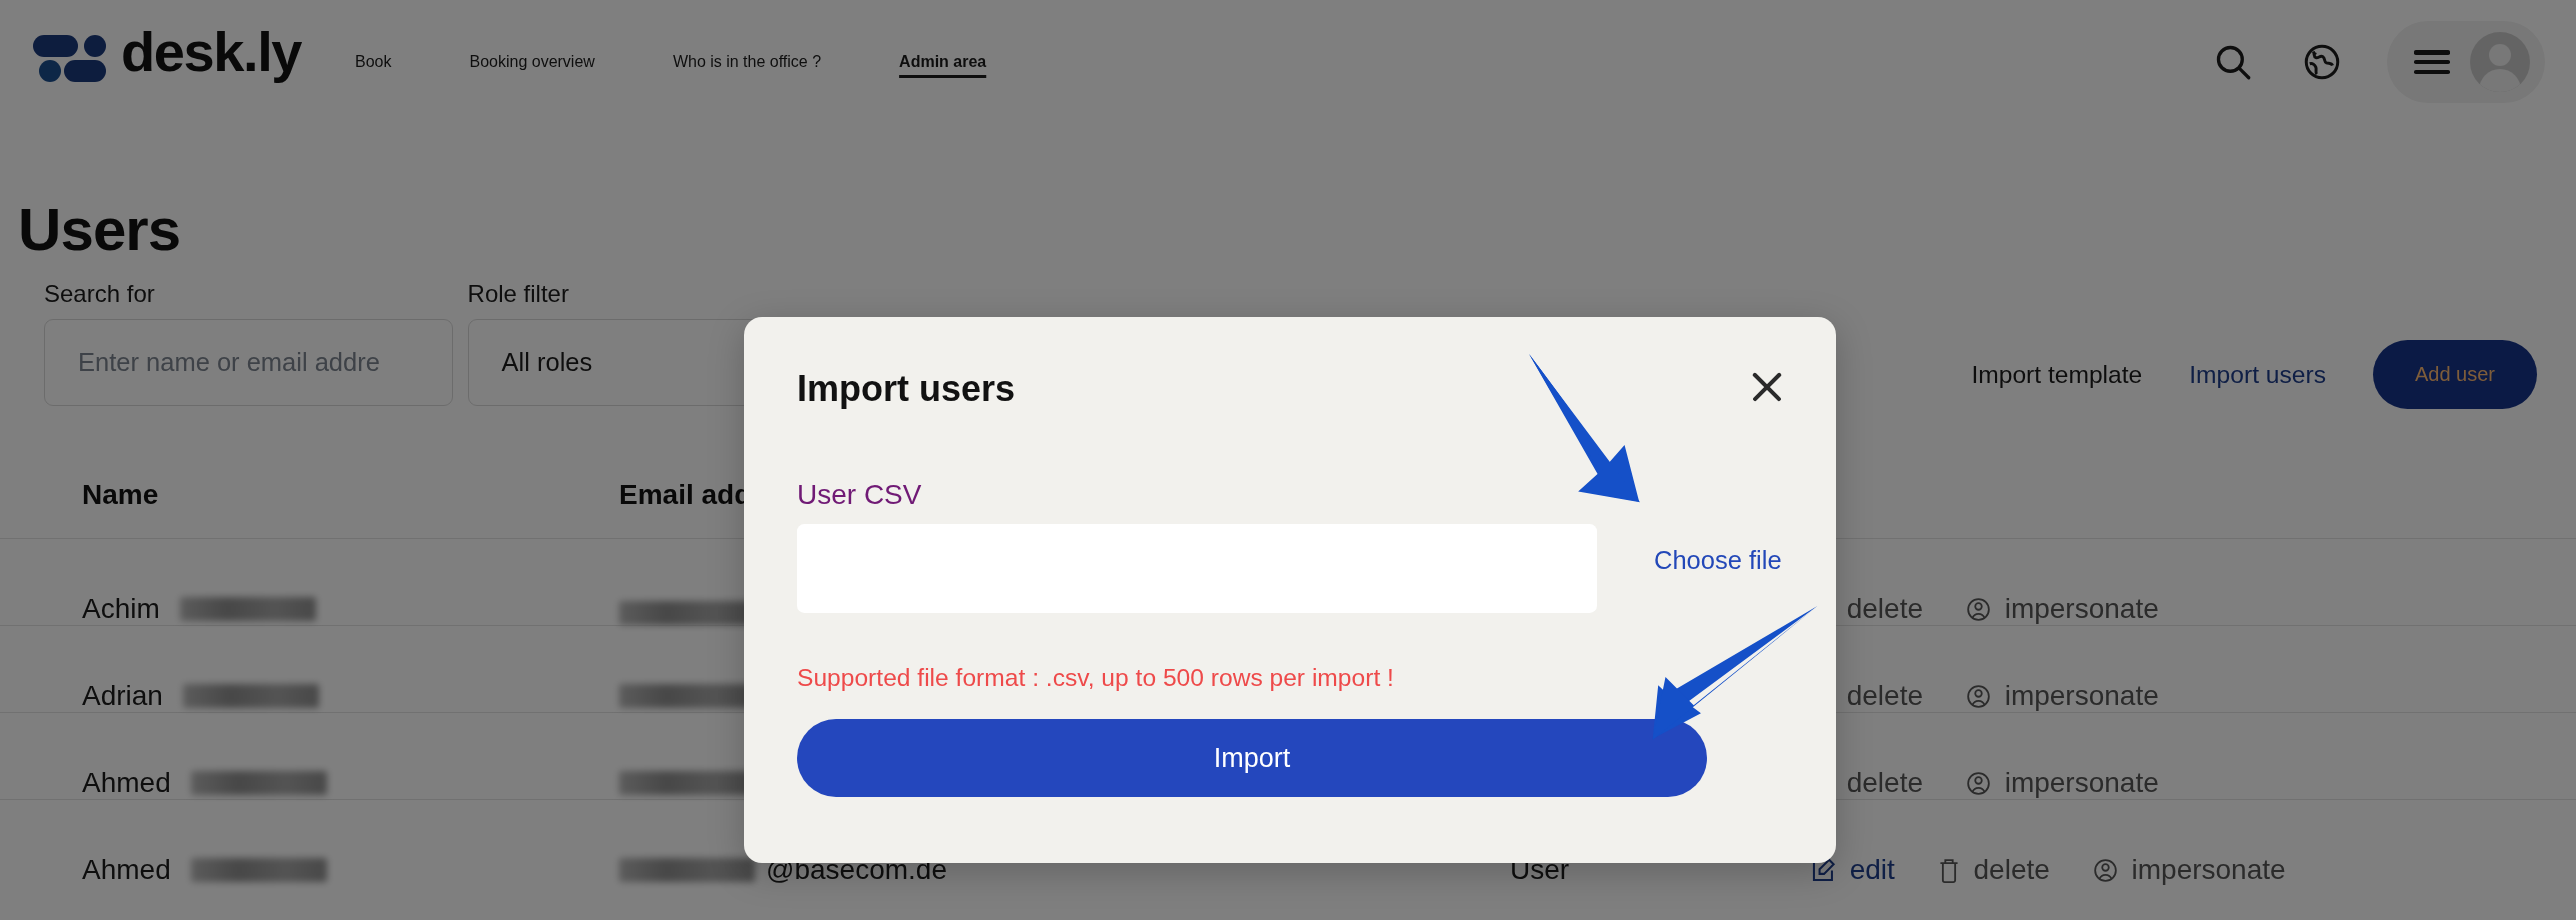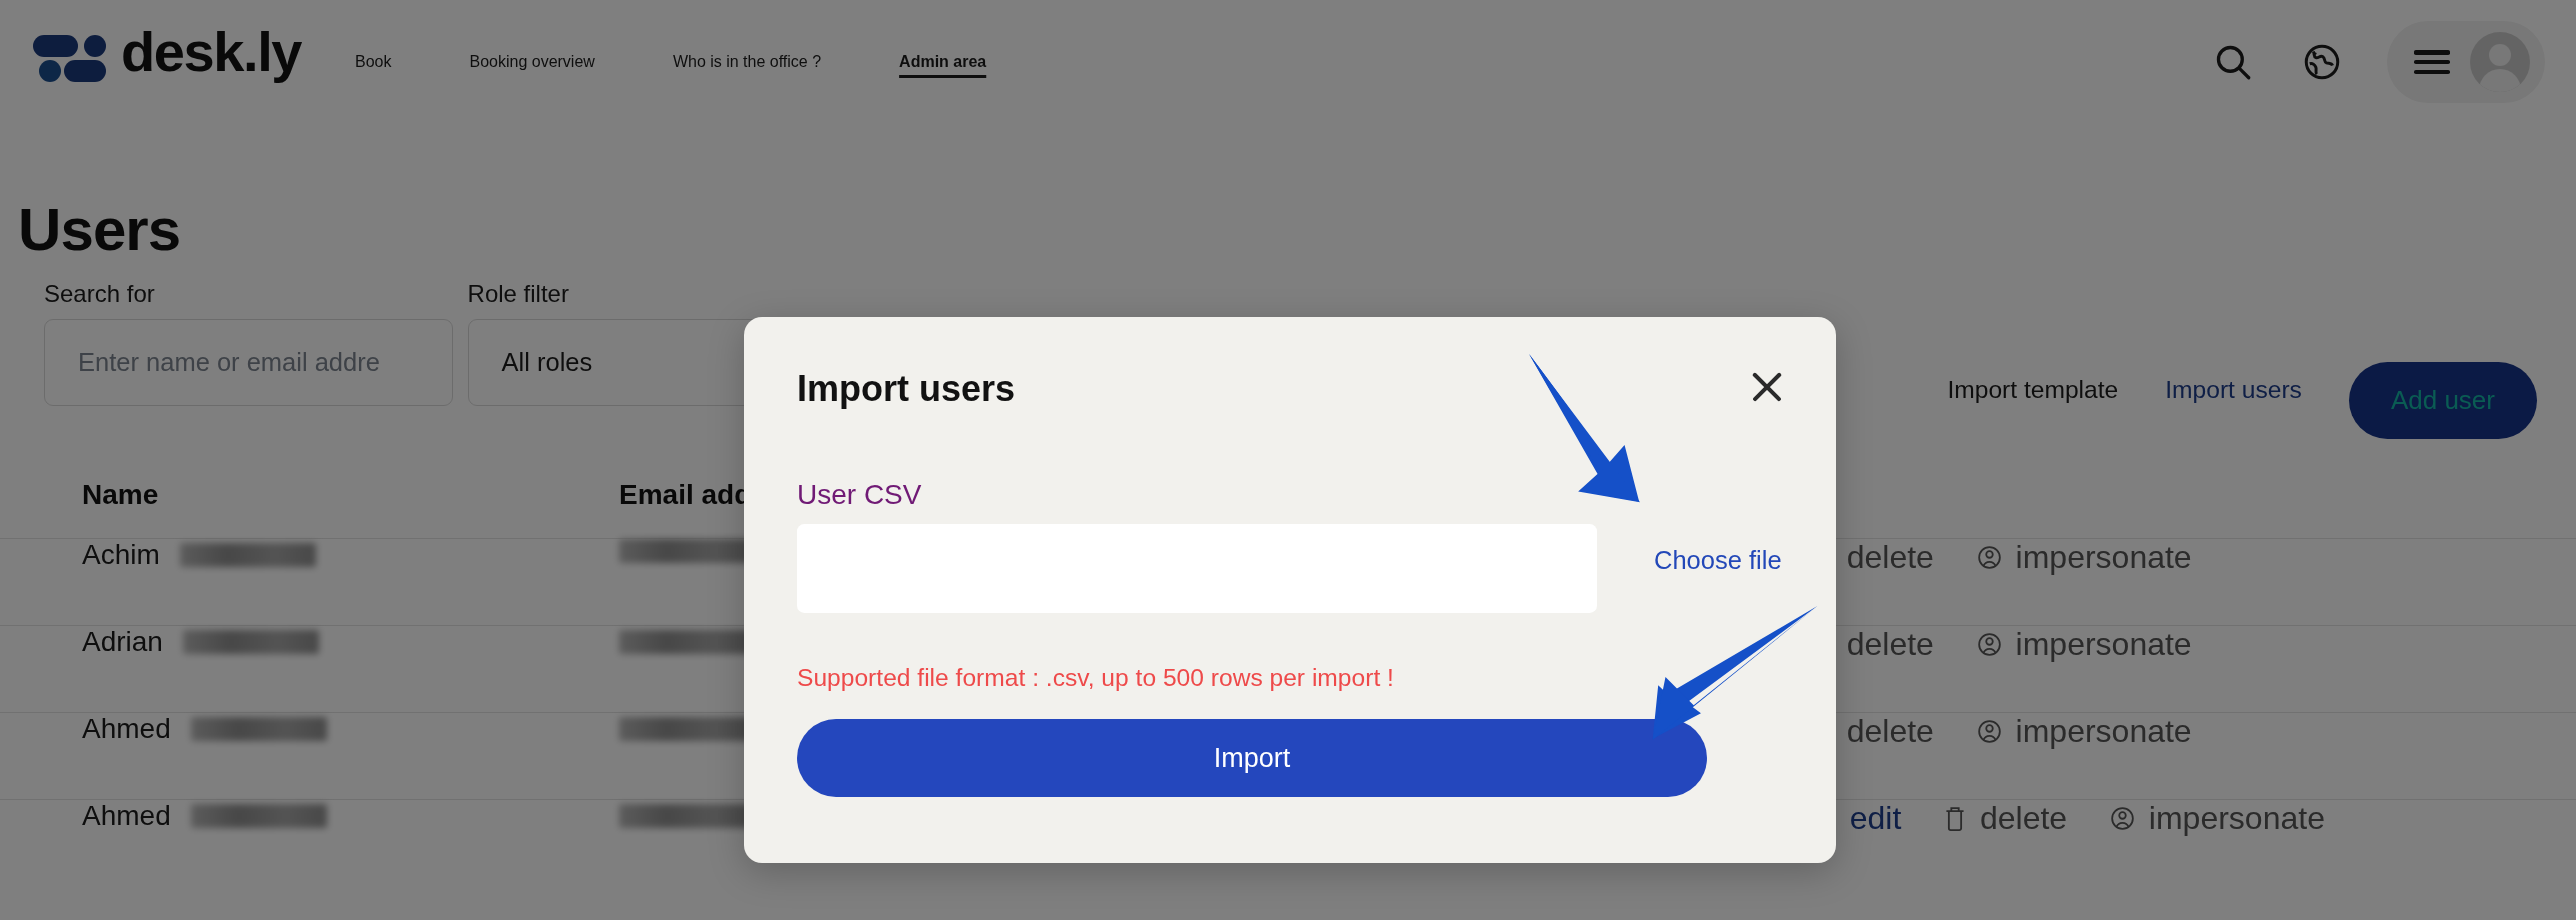--- a/index.html
+++ b/index.html
@@ -55,44 +55,44 @@
     height: 87px; border: 0.9px solid #d9d9d9; border-radius: 9px; background: #ffffff;
     display: flex; align-items: center; padding: 0 33px; font-size: 25.5px; color: #7d8590;
   }
   .f-search { width: 409px; }
   .f-role   { width: 409px; color: #1d1d1d; }
 
   .actions { position: absolute; right: 39px; top: 216px; display: flex; align-items: center; gap: 47px; }
   .link-dark { font-size: 24.6px; color: #1d1d1d; cursor: pointer; }
   .link-blue { font-size: 24.6px; color: #1f3e8c; cursor: pointer; }
   .btn-add {
-    background: #17348a; color: #14b8a6; font-size: 26px; border: none;
-    border-radius: 42px; padding: 23px 42px; cursor: pointer; font-family: inherit; margin-top: 22px;
+    background: #17348a; color: #fdba74; font-size: 20px; border: none;
+    border-radius: 42px; padding: 23px 42px; cursor: pointer; font-family: inherit;
   }
 
   .table { position: absolute; left: 0; top: 327px; width: 2576px; }
   .t-head { display: flex; padding: 0 82px; height: 87px; align-items: center; }
   .t-head .th { font-size: 28px; font-weight: 700; color: #121212; }
   .col-name  { width: 537px; }
   .col-email { width: 891px; }
   .col-role  { width: 300px; }
   .col-act   { flex: 1; }
 
   .t-row {
-    display: flex; padding: 0 82px; height: 87px; align-items: flex-start;
+    display: flex; padding: 0 82px; height: 87px; align-items: flex-end;
     border-top: 0.9px solid #e2e2e2;
   }
   .t-row .td { font-size: 28px; color: #1d1d1d; display: flex; align-items: center; gap: 11px; }
   .blur {
     display: inline-block; height: 24px; border-radius: 2.7px;
     background: linear-gradient(90deg,#b8b8b8,#8f8f8f 35%,#a8a8a8 70%,#909090);
     filter: blur(3.6px); vertical-align: middle; margin-left: 9px;
   }
   .row-actions { display: flex; align-items: center; gap: 42px; }
-  .act { display: flex; align-items: center; gap: 12.7px; font-size: 32px; cursor: pointer; }
+  .act { display: flex; align-items: center; gap: 12.7px; font-size: 28px; cursor: pointer; }
   .act-edit { color: #1f3e8c; }
   .act-del  { color: #575757; }
   .act-imp  { color: #575757; }
 
   
   .dimmer { position: absolute; inset: 0; background: rgba(0,0,0,0.5); }
 
   
   .modal {
     position: absolute; left: 744px; top: 317px; width: 1092px; height: 546px;

